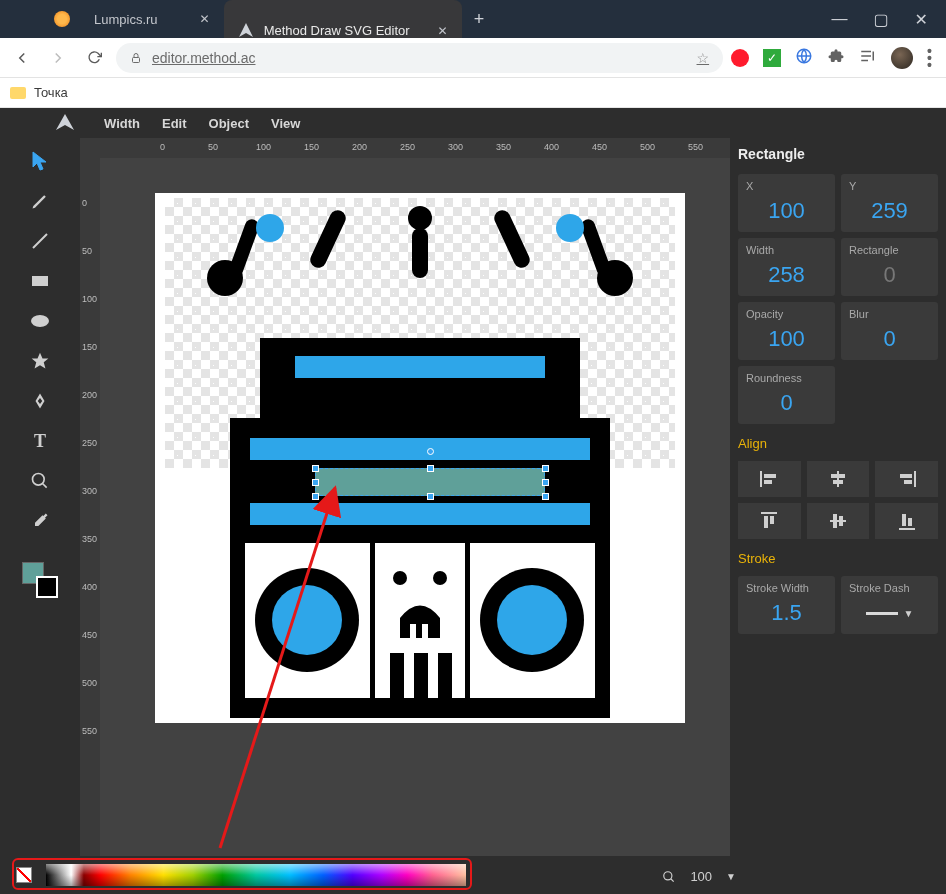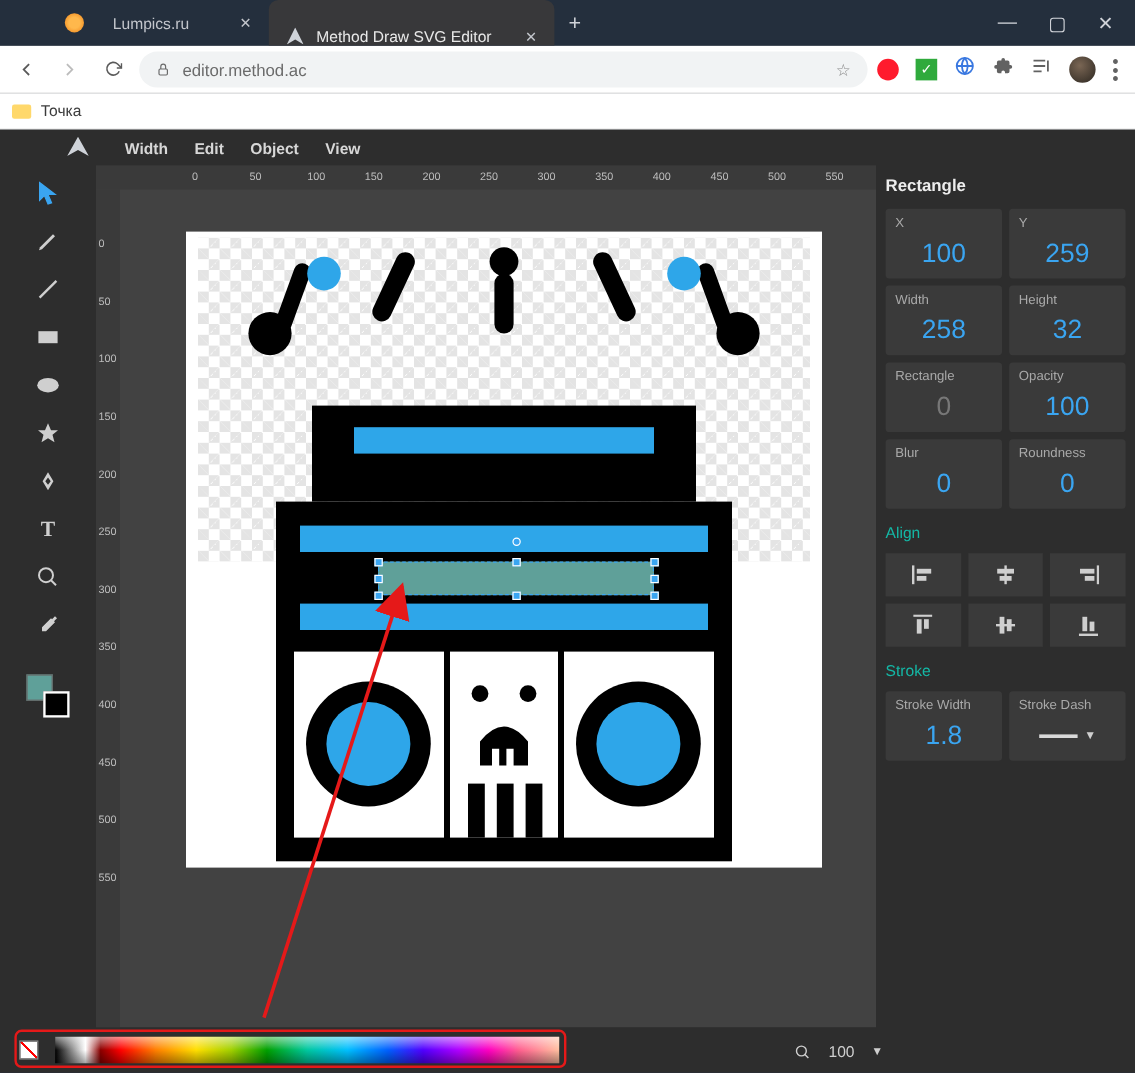--- a/index.html
+++ b/index.html
@@ -8,21 +8,21 @@
   .titlebar { height: 38px; background: #242f3d; display: flex; align-items: center; position: relative; }
   .tab { height: 38px; display: flex; align-items: center; padding: 0 14px 0 14px; font-size: 13px; gap: 10px; position: relative; }
   .tab.active { background: #38383a; border-radius: 8px 8px 0 0; color: #e9e9e9; align-items: flex-end; }
   .tab.inactive { color: #c3c6cc; }
   .tab .favicon { width: 16px; height: 16px; display: inline-flex; align-items: center; justify-content: center; }
   .tab .close-x { color: #c3c6cc; font-size: 12px; margin-left: 18px; cursor: pointer; }
   .wincontrols { position: absolute; right: 4px; top: 0; display: flex; gap: 26px; padding: 10px 14px; color: #cfd2d8; }
 
   .addressbar { height: 40px; background: #fff; display: flex; align-items: center; padding: 0 8px; gap: 8px; border-bottom: 1px solid #e3e3e3;}
   .nav-btn { width: 28px; height: 28px; display:flex; align-items:center; justify-content:center; color:#5a5a5a; cursor:pointer; border-radius:50%; }
-  .urlbox { flex: 1; height: 30px; background: #f1f3f4; border-radius: 15px; display:flex; align-items:center; padding: 0 14px; color:#6b6b6b; font-size:14px; gap:10px;}
+  .urlbox { flex: 1; height: 30px; background: #f1f3f4; border-radius: 15px; display:flex; align-items:center; padding: 0 14px; color:#6b6b6b; font-size:14px; gap:10px;text-decoration:underline;}
   .ext-area { display:flex; align-items:center; gap: 14px; padding-right: 6px; }
 
   .bookmarks { height: 30px; background:#fff; display:flex; align-items:center; padding: 0 10px; gap: 8px; font-size:13px; color:#3b3b3b; border-bottom:1px solid #e6e6e6;}
 
   .app { background:#2d2d2d; height: calc(894px - 38px - 40px - 30px); position: relative; display:flex; flex-direction:column; }
 
   .menubar { height: 30px; display:flex; align-items:center; padding-left: 54px; gap: 22px; color:#d7d7d7; font-size:13px; }
 
   .workrow { flex:1; display:flex; }
 
@@ -48,21 +48,21 @@
   .sel-rect { position:absolute; border:1px dashed #3aa5f1; }
   .sel-handle { position:absolute; width:7px; height:7px; background:#3aa5f1; border:1px solid #fff; }
 
   .props { width:216px; background:#2d2d2d; color:#d9d9d9; font-size:12px; padding: 8px 8px 20px 8px; display:flex; flex-direction:column; gap:10px;}
   .props h3 { font-size:14px; color:#ededed; font-weight: bold; margin-bottom: 2px;}
   .prop-grid { display:grid; grid-template-columns: 1fr 1fr; gap:6px;}
   .prop-cell { background:#3a3a3a; border-radius:3px; padding: 6px 8px 8px 8px; }
   .prop-cell .label { font-size:11px; color:#a9a9a9; margin-bottom: 6px;}
   .prop-cell .value { font-size:22px; color:#3aa5f1; text-align:center; }
   .prop-cell .value.dim { color:#777; }
-  .section-label { font-size:13px; color:#14b8a6; margin-top: 2px;}
+  .section-label { font-size:13px; color:#eab308; margin-top: 2px;}
   .align-grid { display:grid; grid-template-columns: repeat(3,1fr); gap:6px;}
   .align-btn { background:#3a3a3a; height:36px; display:flex; align-items:center; justify-content:center; cursor:pointer;}
 
   .palette-row { height: 38px; display:flex; align-items:center; padding: 0 16px; gap:14px;}
   .palette-highlight { position:absolute; border:2px solid #e51919; border-radius:6px; }
   .red-arrow { position:absolute; pointer-events:none; }
 
   .zoom-ind { position:absolute; right: 210px; bottom: 10px; display:flex; align-items:center; gap:14px; color:#cfcfcf; font-size:13px;}
 </style>
 </head>
@@ -312,24 +312,20 @@
         </div>
         <div class="prop-cell">
           <div class="label">Y</div>
           <div class="value">259</div>
         </div>
         <div class="prop-cell">
           <div class="label">Width</div>
           <div class="value">258</div>
         </div>
         <div class="prop-cell">
-          <div class="label">Height</div>
-          <div class="value">32</div>
-        </div>
-        <div class="prop-cell">
           <div class="label">Rectangle</div>
           <div class="value dim">0</div>
         </div>
         <div class="prop-cell">
           <div class="label">Opacity</div>
           <div class="value">100</div>
         </div>
         <div class="prop-cell">
           <div class="label">Blur</div>
           <div class="value">0</div>
@@ -383,21 +379,21 @@
               <rect x="3" y="2" width="4" height="12" fill="#cfcfcf"></rect>
               <rect x="9" y="6" width="4" height="8" fill="#cfcfcf"></rect>
             </svg>
           </div>
       </div>
 
       <div class="section-label">Stroke</div>
       <div class="prop-grid">
         <div class="prop-cell">
           <div class="label">Stroke Width</div>
-          <div class="value">1.8</div>
+          <div class="value">1.5</div>
         </div>
         <div class="prop-cell">
           <div class="label">Stroke Dash</div>
           <div style="display:flex;align-items:center;justify-content:center;height:26px;gap:6px">
             <span style="width:32px;height:3px;background:#d9d9d9"></span>
             <span style="color:#cfcfcf;font-size:10px">▼</span>
           </div>
         </div>
       </div>
     </div>

